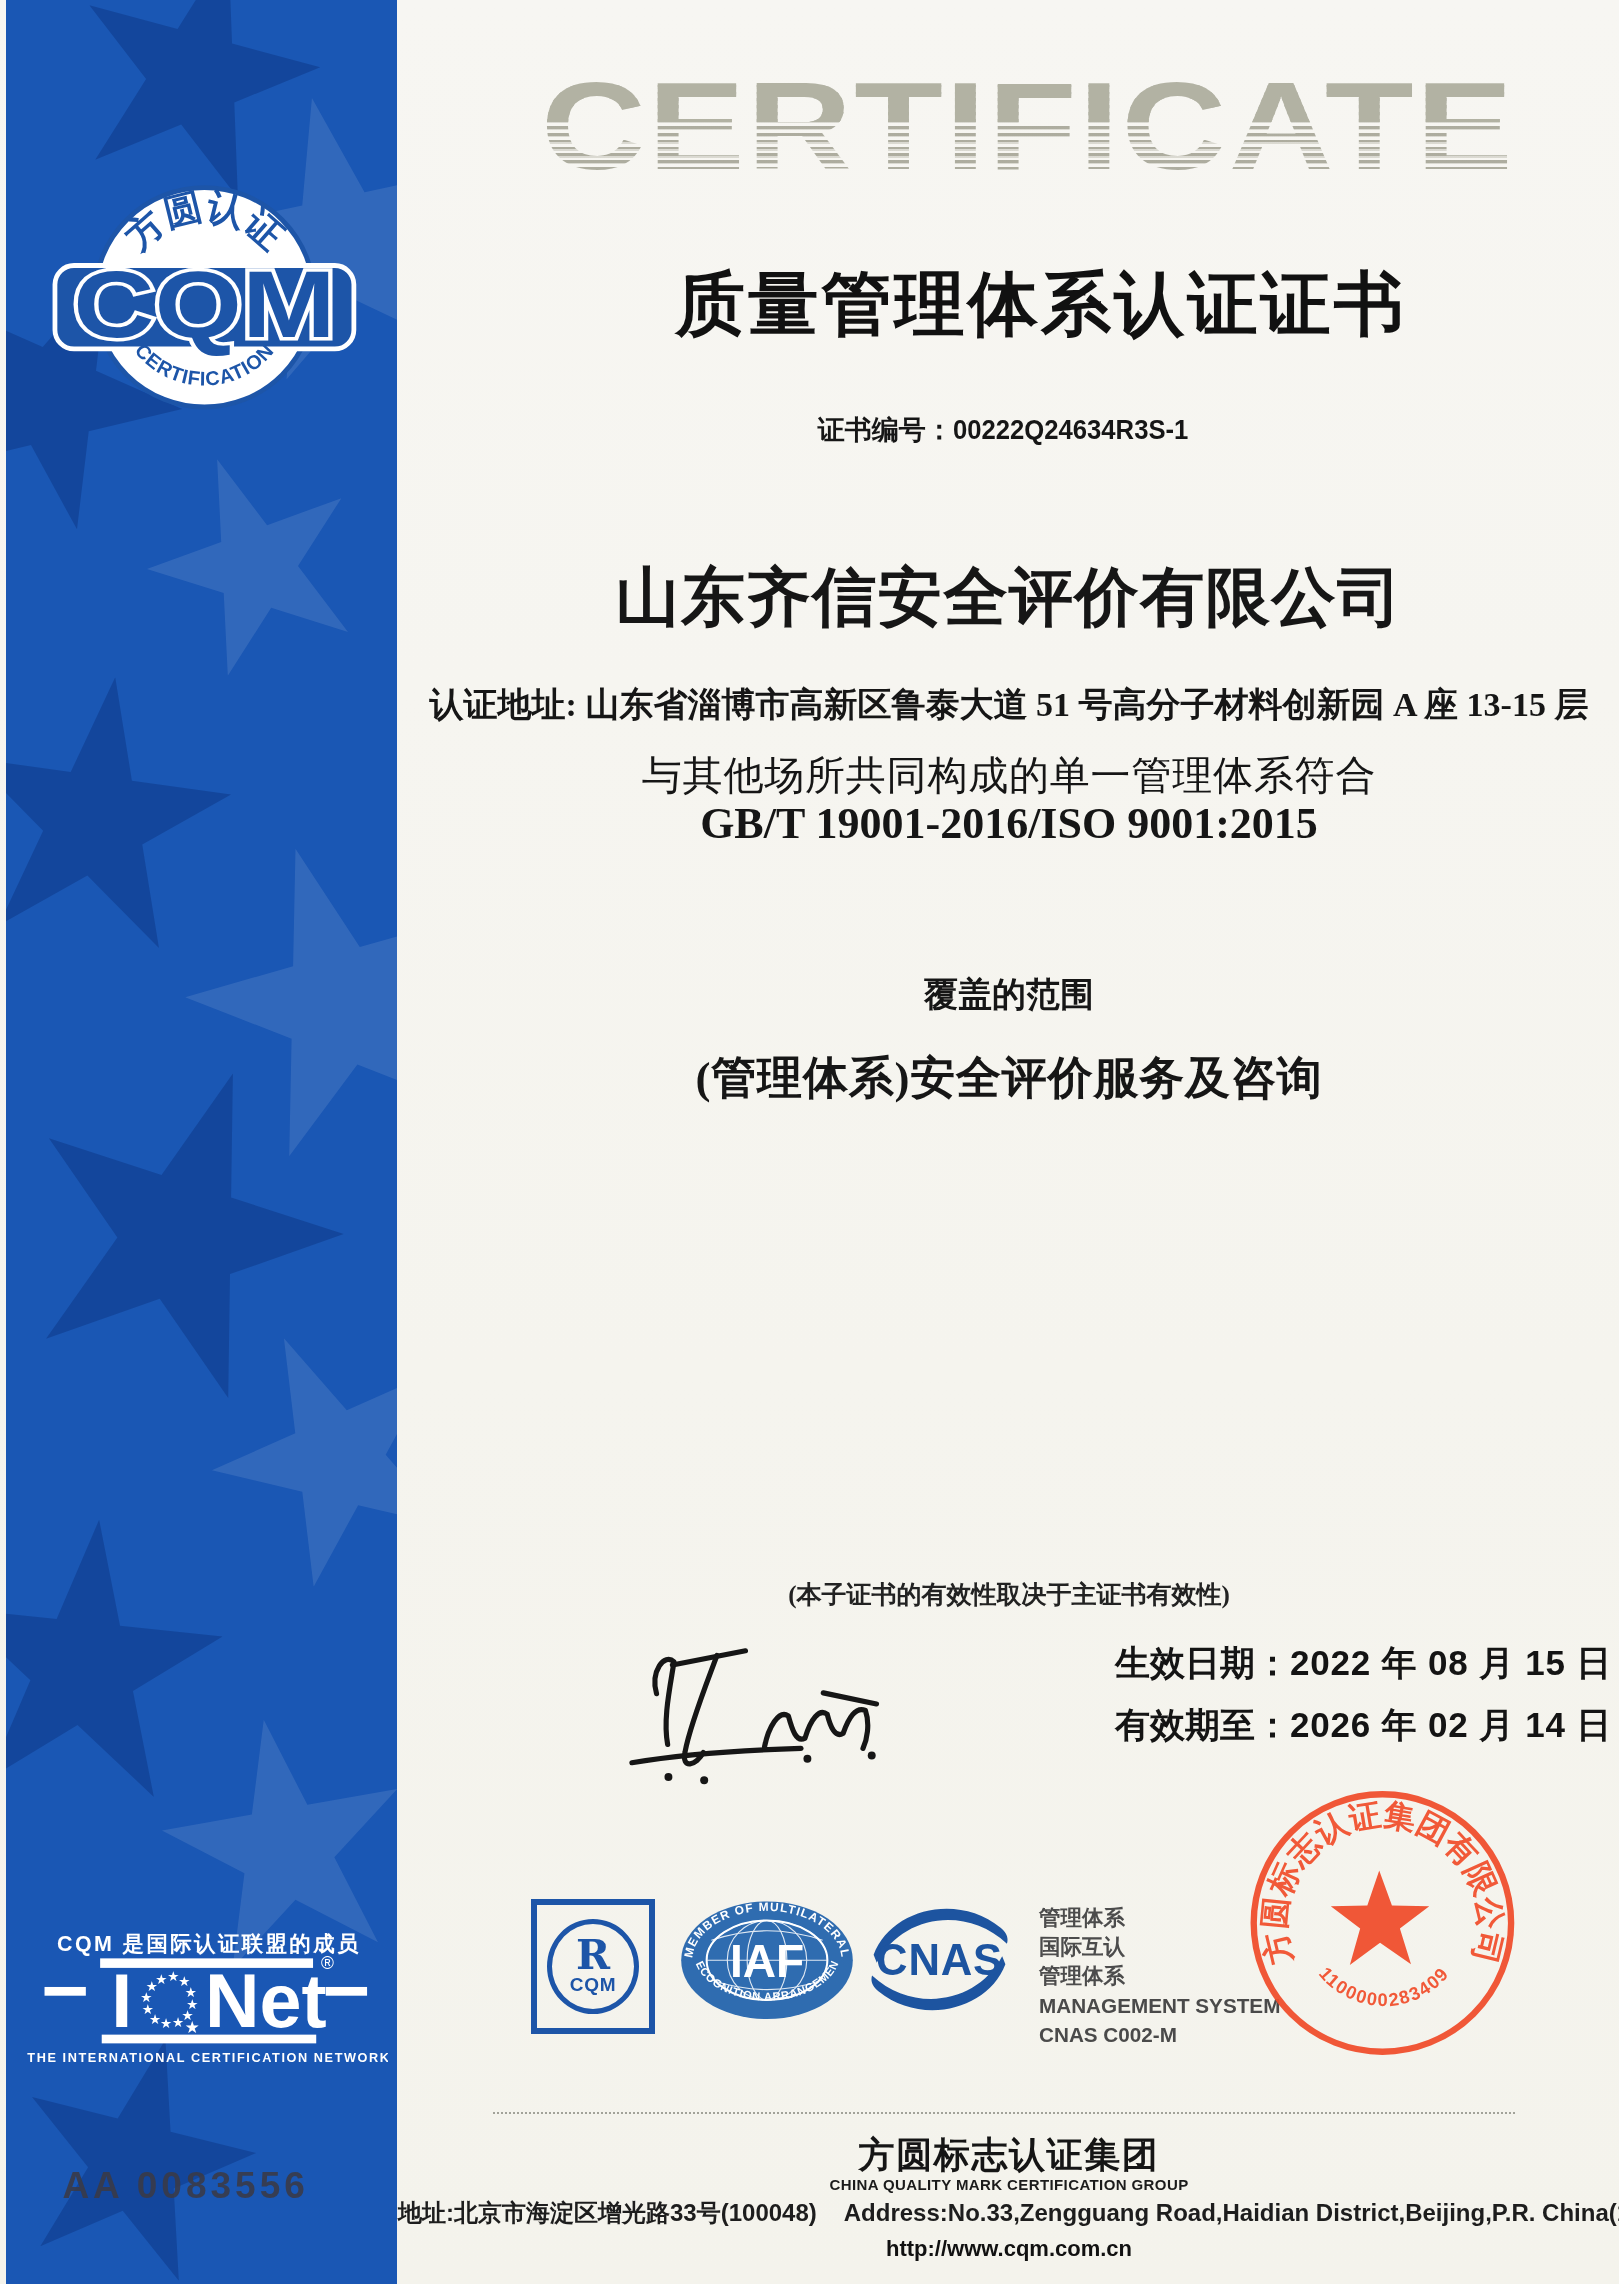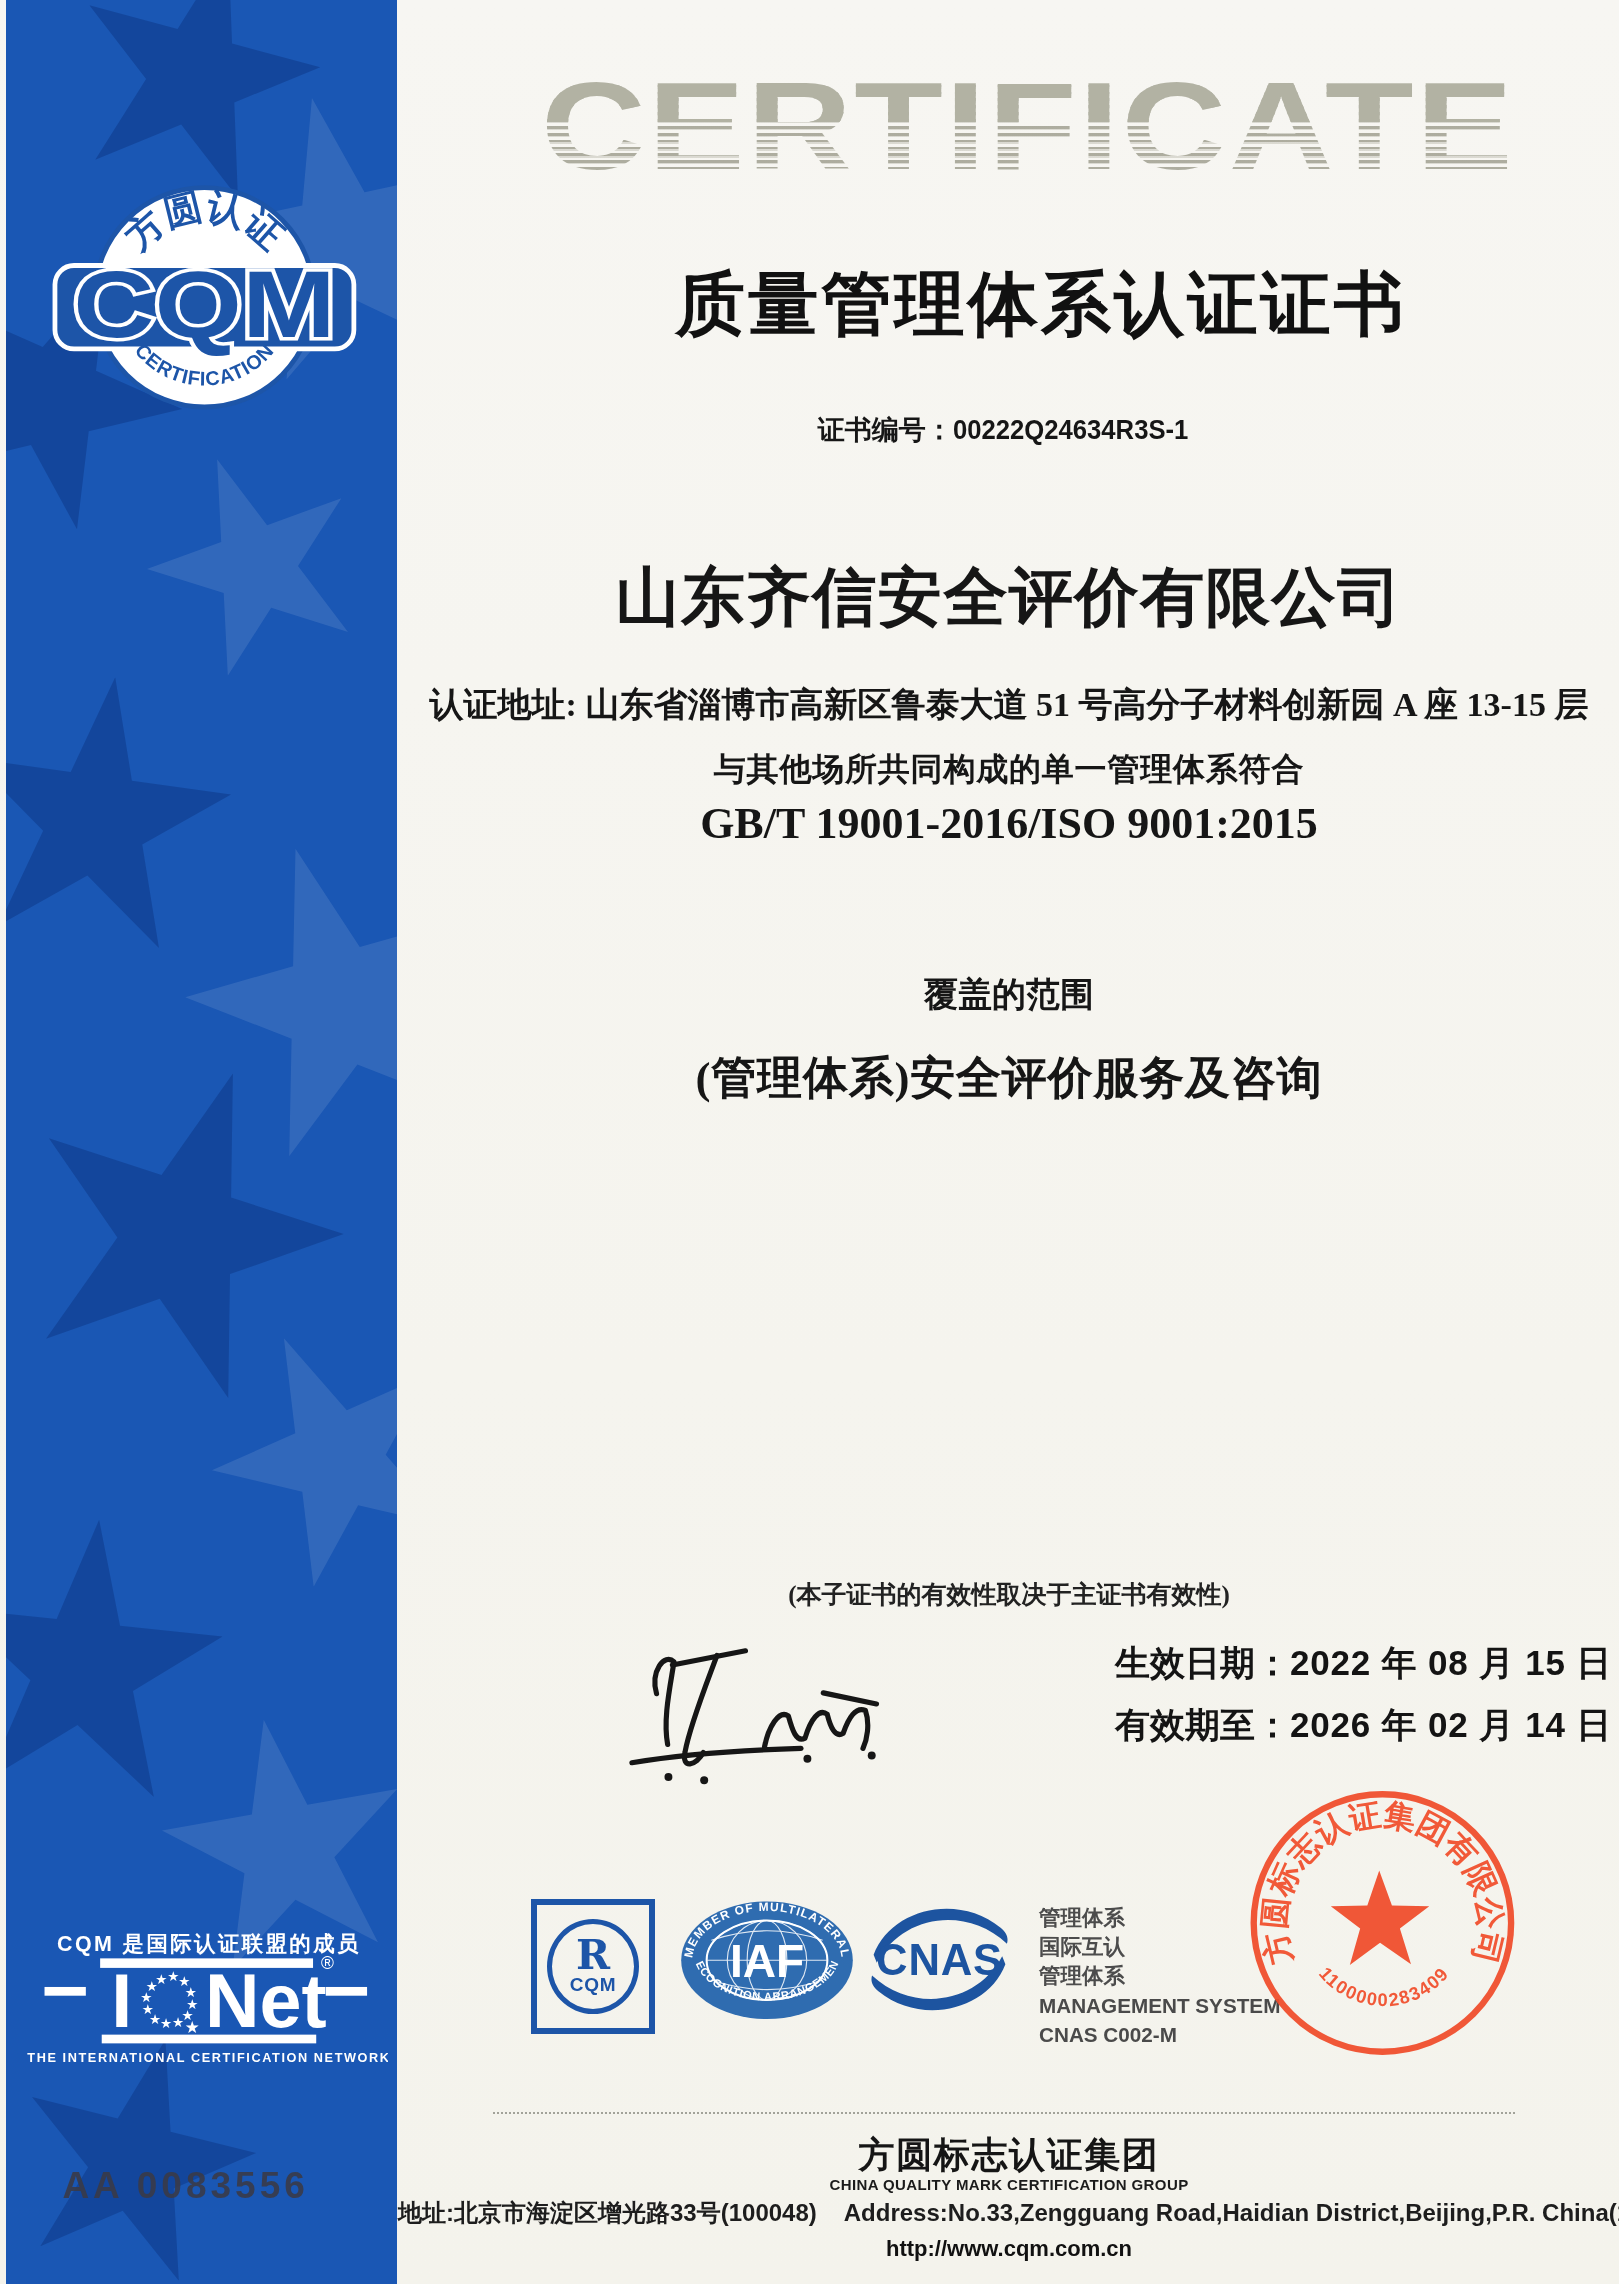--- a/index.html
+++ b/index.html
@@ -36,21 +36,21 @@
 
   
   .content{position:absolute;left:398px;top:0;width:1222px;height:2284px;}
   .cline{position:absolute;left:0;width:100%;text-align:center;color:#161616;white-space:nowrap;}
   .title{top:258px;font-size:70px;font-weight:800;letter-spacing:3.2px;color:#111;padding-left:32px;}
   .certno{top:401px;font-size:27px;font-weight:700;margin-top:11px;}
   .certno .num{font-family:"Liberation Sans",sans-serif;letter-spacing:0;display:inline-block;transform:scaleX(.95);transform-origin:left center;}
   .hereby{top:487px;font-size:36px;font-weight:700;font-family:"Liberation Serif","DejaVu Serif",serif;}
   .company{top:554px;font-size:64px;font-weight:700;font-family:"Liberation Serif","DejaVu Serif",serif;letter-spacing:1.6px;}
   .addr{top:682px;font-size:34px;font-family:"Liberation Serif","DejaVu Serif",serif;font-weight:600;}
-  .sysline{top:748px;font-size:32px;font-weight:700;letter-spacing:0.8px;}
+  .sysline{top:748px;font-size:40px;font-weight:400;letter-spacing:0.8px;}
   .standard{top:798px;font-size:44px;font-weight:800;font-family:"Liberation Serif","DejaVu Serif",serif;}
   .scopelabel{top:972px;font-size:34px;font-weight:800;}
   .scope{top:1048px;font-size:45px;font-family:"Liberation Serif","DejaVu Serif",serif;font-weight:600;letter-spacing:0.8px;}
   .note{top:1578px;font-size:25px;font-family:"Liberation Serif","DejaVu Serif",serif;font-weight:600;color:#222;}
 
   .dates{position:absolute;left:1115px;top:1640px;color:#141414;}
   .daterow{white-space:nowrap;font-size:35px;height:62px;}
   .daterow .lbl{font-weight:700;}
   .daterow .val{font-weight:700;letter-spacing:0.8px;margin-top:37px;}
 

